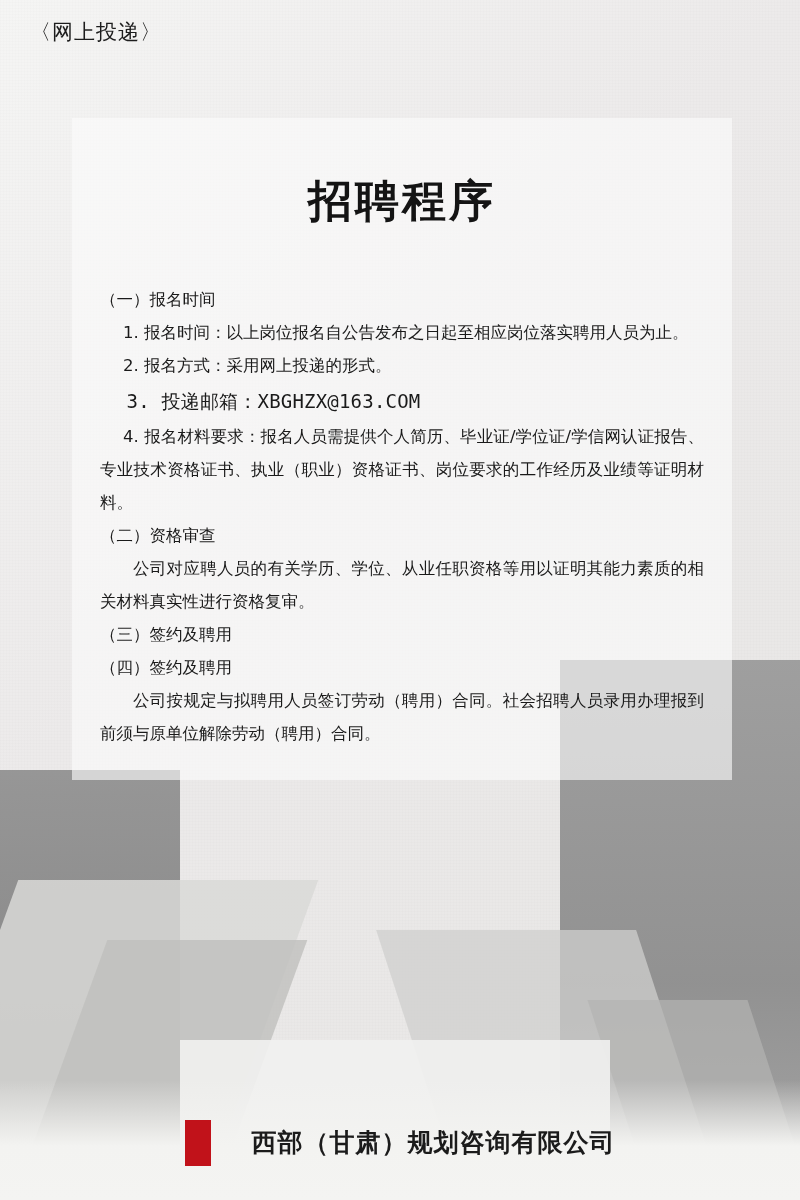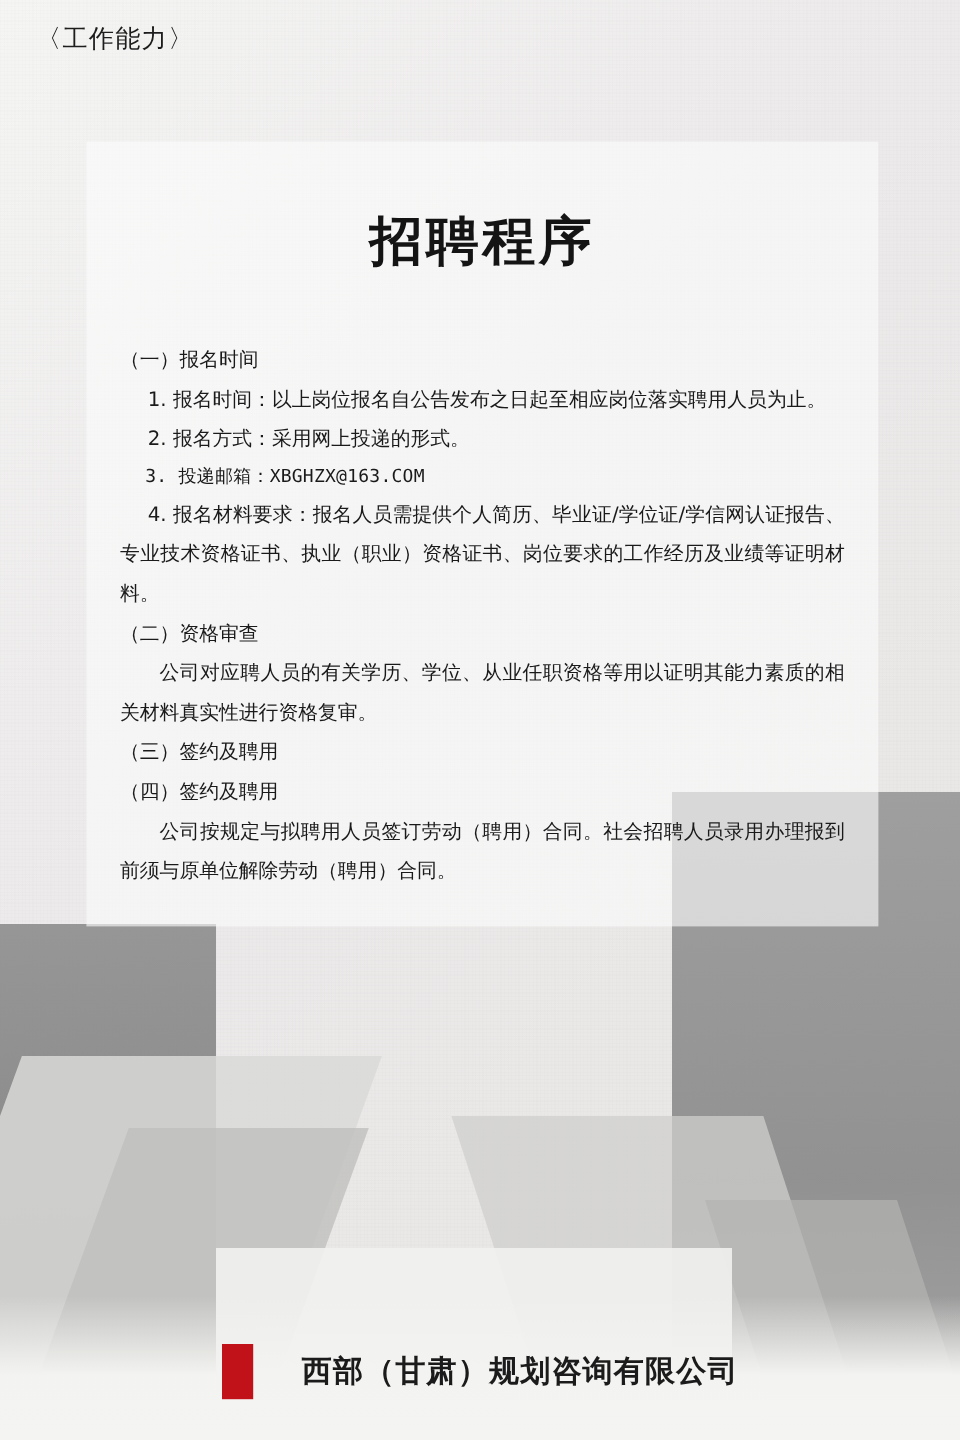--- a/index.html
+++ b/index.html
@@ -151,21 +151,21 @@
   }
   .p-sub {
     text-indent: 1.4em;
     margin: 0;
   }
   .gap {
     height: 26px;
   }
   .mono-inline {
     font-family: "DejaVu Sans Mono", "Liberation Mono", monospace;
-    font-size: 15px;
+    font-size: 19px;
     letter-spacing: .2px;
   }
 
   
   .footer {
     position: absolute;
     left: 0;
     right: 0;
     bottom: 34px;
     display: flex;
@@ -207,21 +207,21 @@
 <div class="bg-grain"></div>
 <div class="shape shape-dark-right"></div>
 <div class="shape shape-dark-left"></div>
 <div class="shape shape-diag-a"></div>
 <div class="shape shape-diag-b"></div>
 <div class="shape shape-diag-c"></div>
 <div class="shape shape-diag-d"></div>
 <div class="shape shape-light-strip"></div>
 <div class="shape shape-bottom-fade"></div>
 
-<div class="header-tag">〈工作能力〉</div>
+<div class="header-tag">〈网上投递〉</div>
 
 <div class="content-card">
 
   <div class="doc-title">招聘程序</div>
 
   <div class="body-text">
 
 
     <div class="gap"></div>
 

